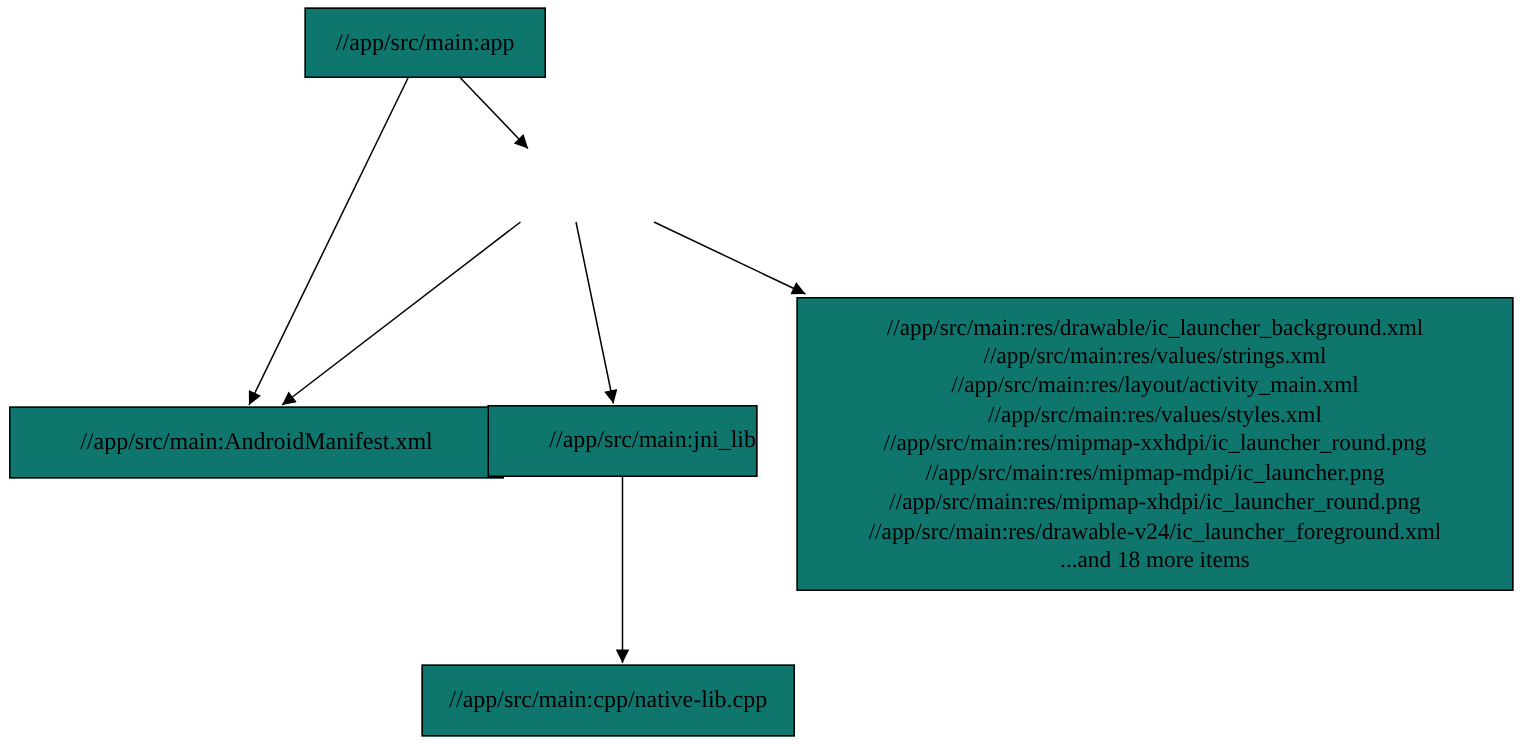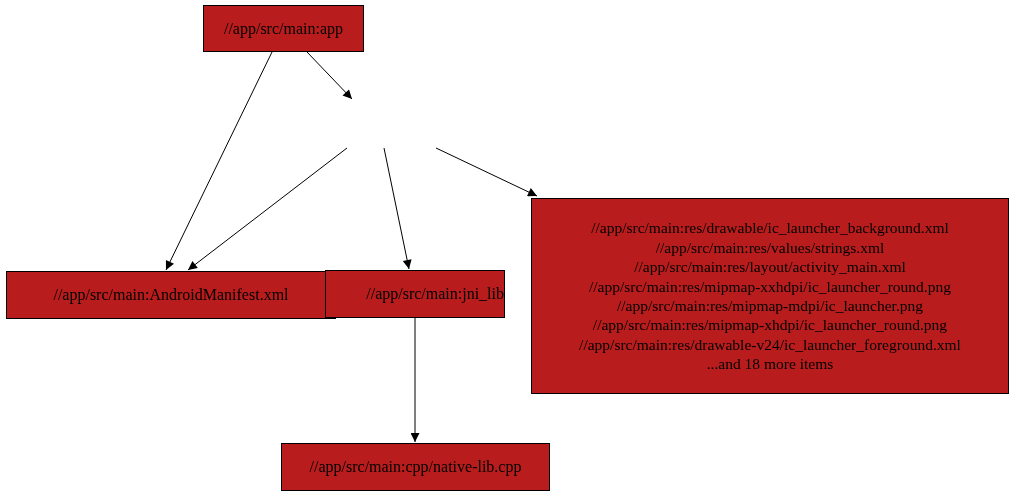--- a/index.html
+++ b/index.html
@@ -19,40 +19,40 @@
     position: absolute;
     left: 0;
     top: 0;
     width: 1018px;
     height: 496px;
   }
   .node {
     position: absolute;
     box-sizing: border-box;
     border: 1px solid #000000;
-    background: #b91c1c;
+    background: #0f766e;
     color: #000000;
     font-size: 16px;
     display: flex;
     align-items: center;
     justify-content: center;
     text-align: center;
     white-space: nowrap;
   }
   .node-multiline {
     flex-direction: column;
     line-height: 19.4px;
     font-size: 15.5px;
   }
   .node-app       { left: 203px; top: 5px;   width: 161px; height: 47px; }
   .node-lib       { left: 302px; top: 100px; width: 152px; height: 48px; }
   .node-manifest  { left: 6px;   top: 271px; width: 330px; height: 48px; }
   .node-jni-lib   { left: 325px; top: 270px; width: 180px; height: 48px; justify-content: flex-end; }
   .node-resources { left: 531px; top: 198px; width: 478px; height: 196px; text-align: right; }
-  .node-native    { left: 281px; top: 443px; width: 269px; height: 48px; }
+  .node-native    { left: 281px; top: 443px; width: 249px; height: 48px; }
   .resource-line { display: block; }
 </style>
 </head>
 <body>
 
 <div class="graph">
 
   <svg class="edges-layer" width="1018" height="496" viewBox="0 0 1018 496" xmlns="http://www.w3.org/2000/svg">
     <defs>
       <marker id="arrow" viewBox="0 0 10 10" refX="10" refY="5" markerWidth="13" markerHeight="9" orient="auto" markerUnits="userSpaceOnUse">
@@ -77,20 +77,21 @@
   </div>
 
   <div class="node node-jni-lib">
     <span>//app/src/main:jni_lib</span>
   </div>
 
   <div class="node node-multiline node-resources">
     <span class="resource-line">//app/src/main:res/drawable/ic_launcher_background.xml</span>
     <span class="resource-line">//app/src/main:res/values/strings.xml</span>
     <span class="resource-line">//app/src/main:res/layout/activity_main.xml</span>
+    <span class="resource-line">//app/src/main:res/values/styles.xml</span>
     <span class="resource-line">//app/src/main:res/mipmap-xxhdpi/ic_launcher_round.png</span>
     <span class="resource-line">//app/src/main:res/mipmap-mdpi/ic_launcher.png</span>
     <span class="resource-line">//app/src/main:res/mipmap-xhdpi/ic_launcher_round.png</span>
     <span class="resource-line">//app/src/main:res/drawable-v24/ic_launcher_foreground.xml</span>
     <span class="resource-line">...and 18 more items</span>
   </div>
 
   <div class="node node-native">
     <span>//app/src/main:cpp/native-lib.cpp</span>
   </div>

